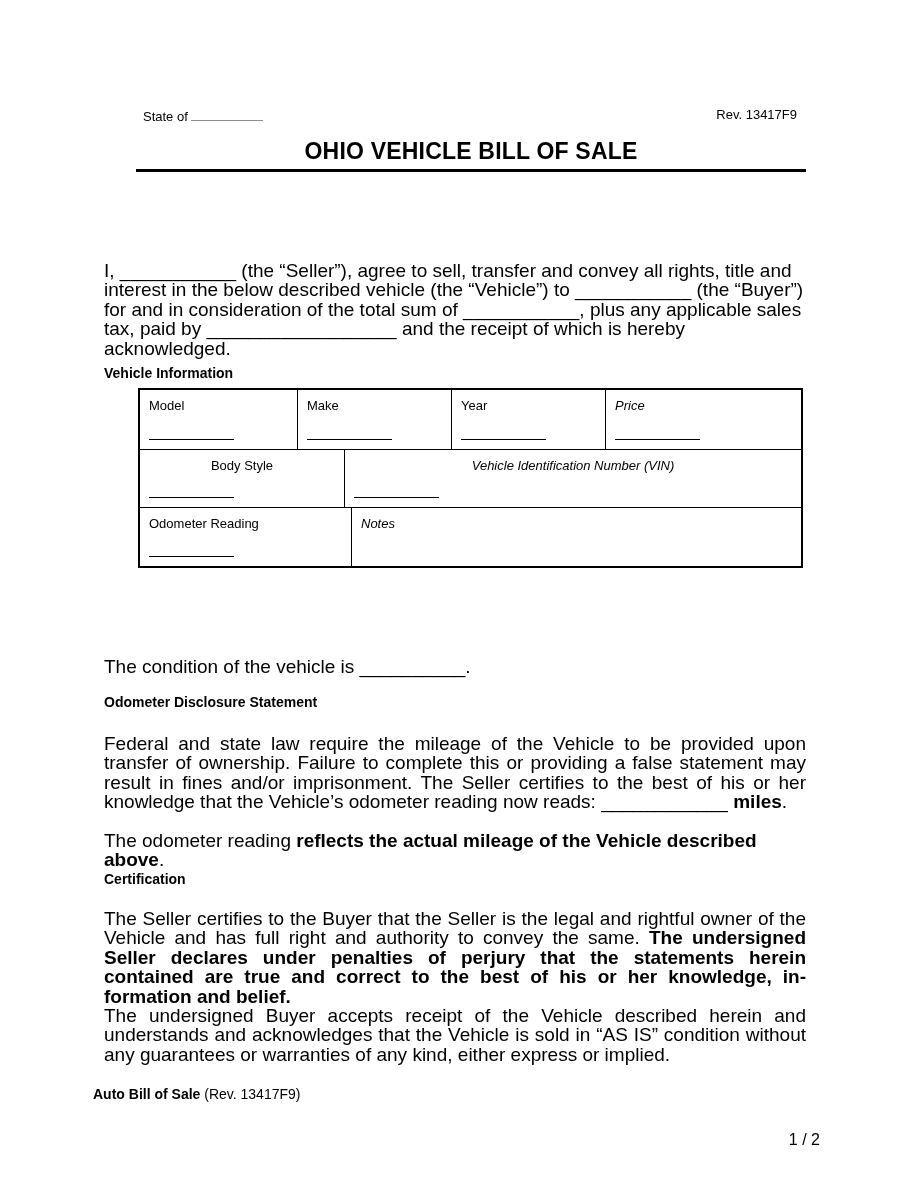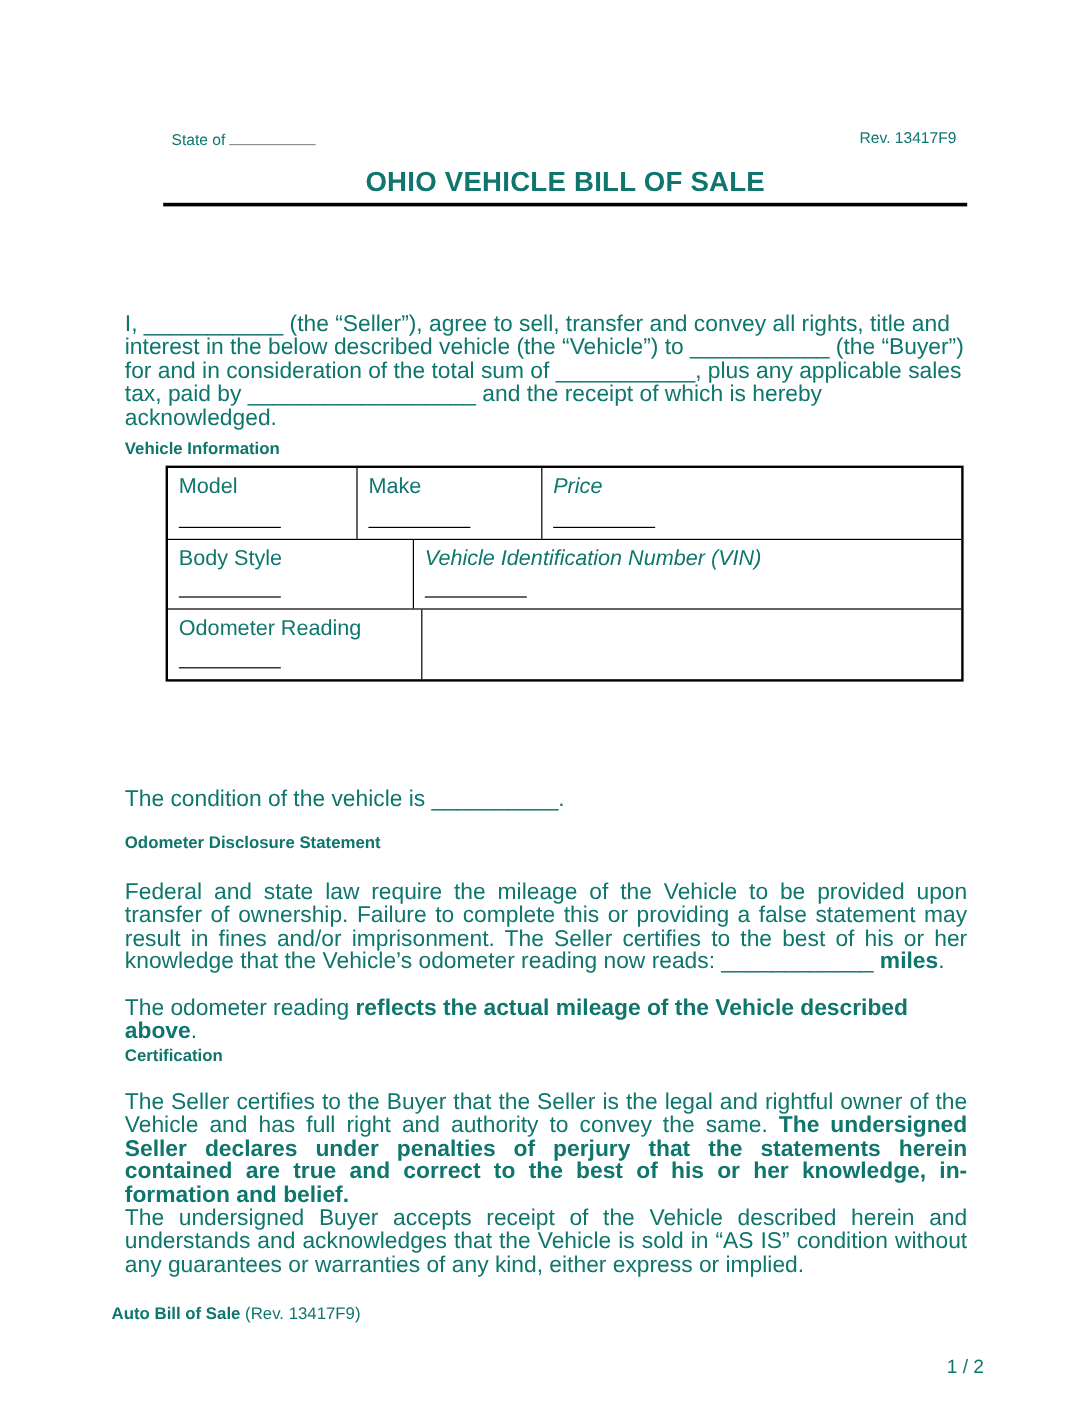--- a/index.html
+++ b/index.html
@@ -1,21 +1,21 @@
 <!DOCTYPE html>
 <html><head>
 <meta charset="utf-8">
 <style>
   html, body { margin: 0; padding: 0; background: #ffffff; }
   .page {
     position: relative;
     width: 908px;
     height: 1178px;
     background: #ffffff;
-    color: #0f766e;
+    color: #000000;
     font-family: "Liberation Sans", sans-serif;
     overflow: hidden;
   }
   .abs { position: absolute; }
 
   
   .meta-row {
     top: 107px; left: 143px; width: 654px;
     display: flex; justify-content: space-between; align-items: flex-start;
     font-size: 13px; line-height: 16px;
@@ -46,26 +46,26 @@
   .b { font-weight: bold; }
 
   
   .v-table {
     top: 388px; left: 138px; width: 665px;
     border: 2px solid #000000; box-sizing: border-box; background: #fff;
   }
   .v-row { display: flex; box-sizing: border-box; }
   .v-row-1, .v-row-2 { border-bottom: 1.5px solid #000000; }
   .v-row-1 { height: 60px; }
-  .v-row-2 { height: 58px; }
+  .v-row-2 { height: 58px; text-align: center; }
   .v-row-3 { height: 58px; }
   .v-cell {
     position: relative; box-sizing: border-box;
     border-right: 1.5px solid #000000;
-    padding: 8px 9px 0 9px; font-size: 18px; line-height: 15px;
+    padding: 8px 9px 0 9px; font-size: 13px; line-height: 15px;
   }
   .v-cell.last { border-right: none; flex: 1; font-style: italic; }
   .cell-blank {
     position: absolute; left: 9px; bottom: 9px;
     width: 85px; height: 0; border-bottom: 1.5px solid #000000;
   }
   
   .w-r1c1 { width: 158px; } .w-r1c2 { width: 154px; } .w-r1c3 { width: 154px; }
   
   .w-r2c1 { width: 205px; } .w-r2c2 { width: 200px; }
@@ -98,39 +98,46 @@
   <div class="abs v-table">
     <div class="v-row v-row-1">
       <div class="v-cell w-r1c1">
         <span>Model</span>
         <span class="cell-blank"></span>
       </div>
       <div class="v-cell w-r1c2">
         <span>Make</span>
         <span class="cell-blank"></span>
       </div>
+      <div class="v-cell w-r1c3">
+        <span>Year</span>
+        <span class="cell-blank"></span>
+      </div>
       <div class="v-cell last">
         <span>Price</span>
         <span class="cell-blank"></span>
       </div>
     </div>
     <div class="v-row v-row-2">
       <div class="v-cell w-r2c1">
         <span>Body Style</span>
         <span class="cell-blank"></span>
       </div>
       <div class="v-cell last">
         <span>Vehicle Identification Number (VIN)</span>
         <span class="cell-blank"></span>
       </div>
     </div>
     <div class="v-row v-row-3">
       <div class="v-cell w-r3c1">
         <span>Odometer Reading</span>
         <span class="cell-blank"></span>
+      </div>
+      <div class="v-cell last">
+        <span>Notes</span>
       </div>
     </div>
   </div>
 
   <div class="abs body-text" style="top:657px;">The condition of the vehicle is __________.</div>
 
   <div class="abs section-heading" style="top:693px;">Odometer Disclosure Statement</div>
 
   <div class="abs body-text just" style="top:734px;"><span>Federal and state law require the mileage of the Vehicle to be provided upon transfer of ownership. Fail­ure to complete this or providing a false statement may result in fines and/or imprisonment. The Seller certifies to the best of his or her knowledge that the Vehicle’s odometer reading now reads: ____________ </span><span class="b">miles</span><span>.</span></div>
 

